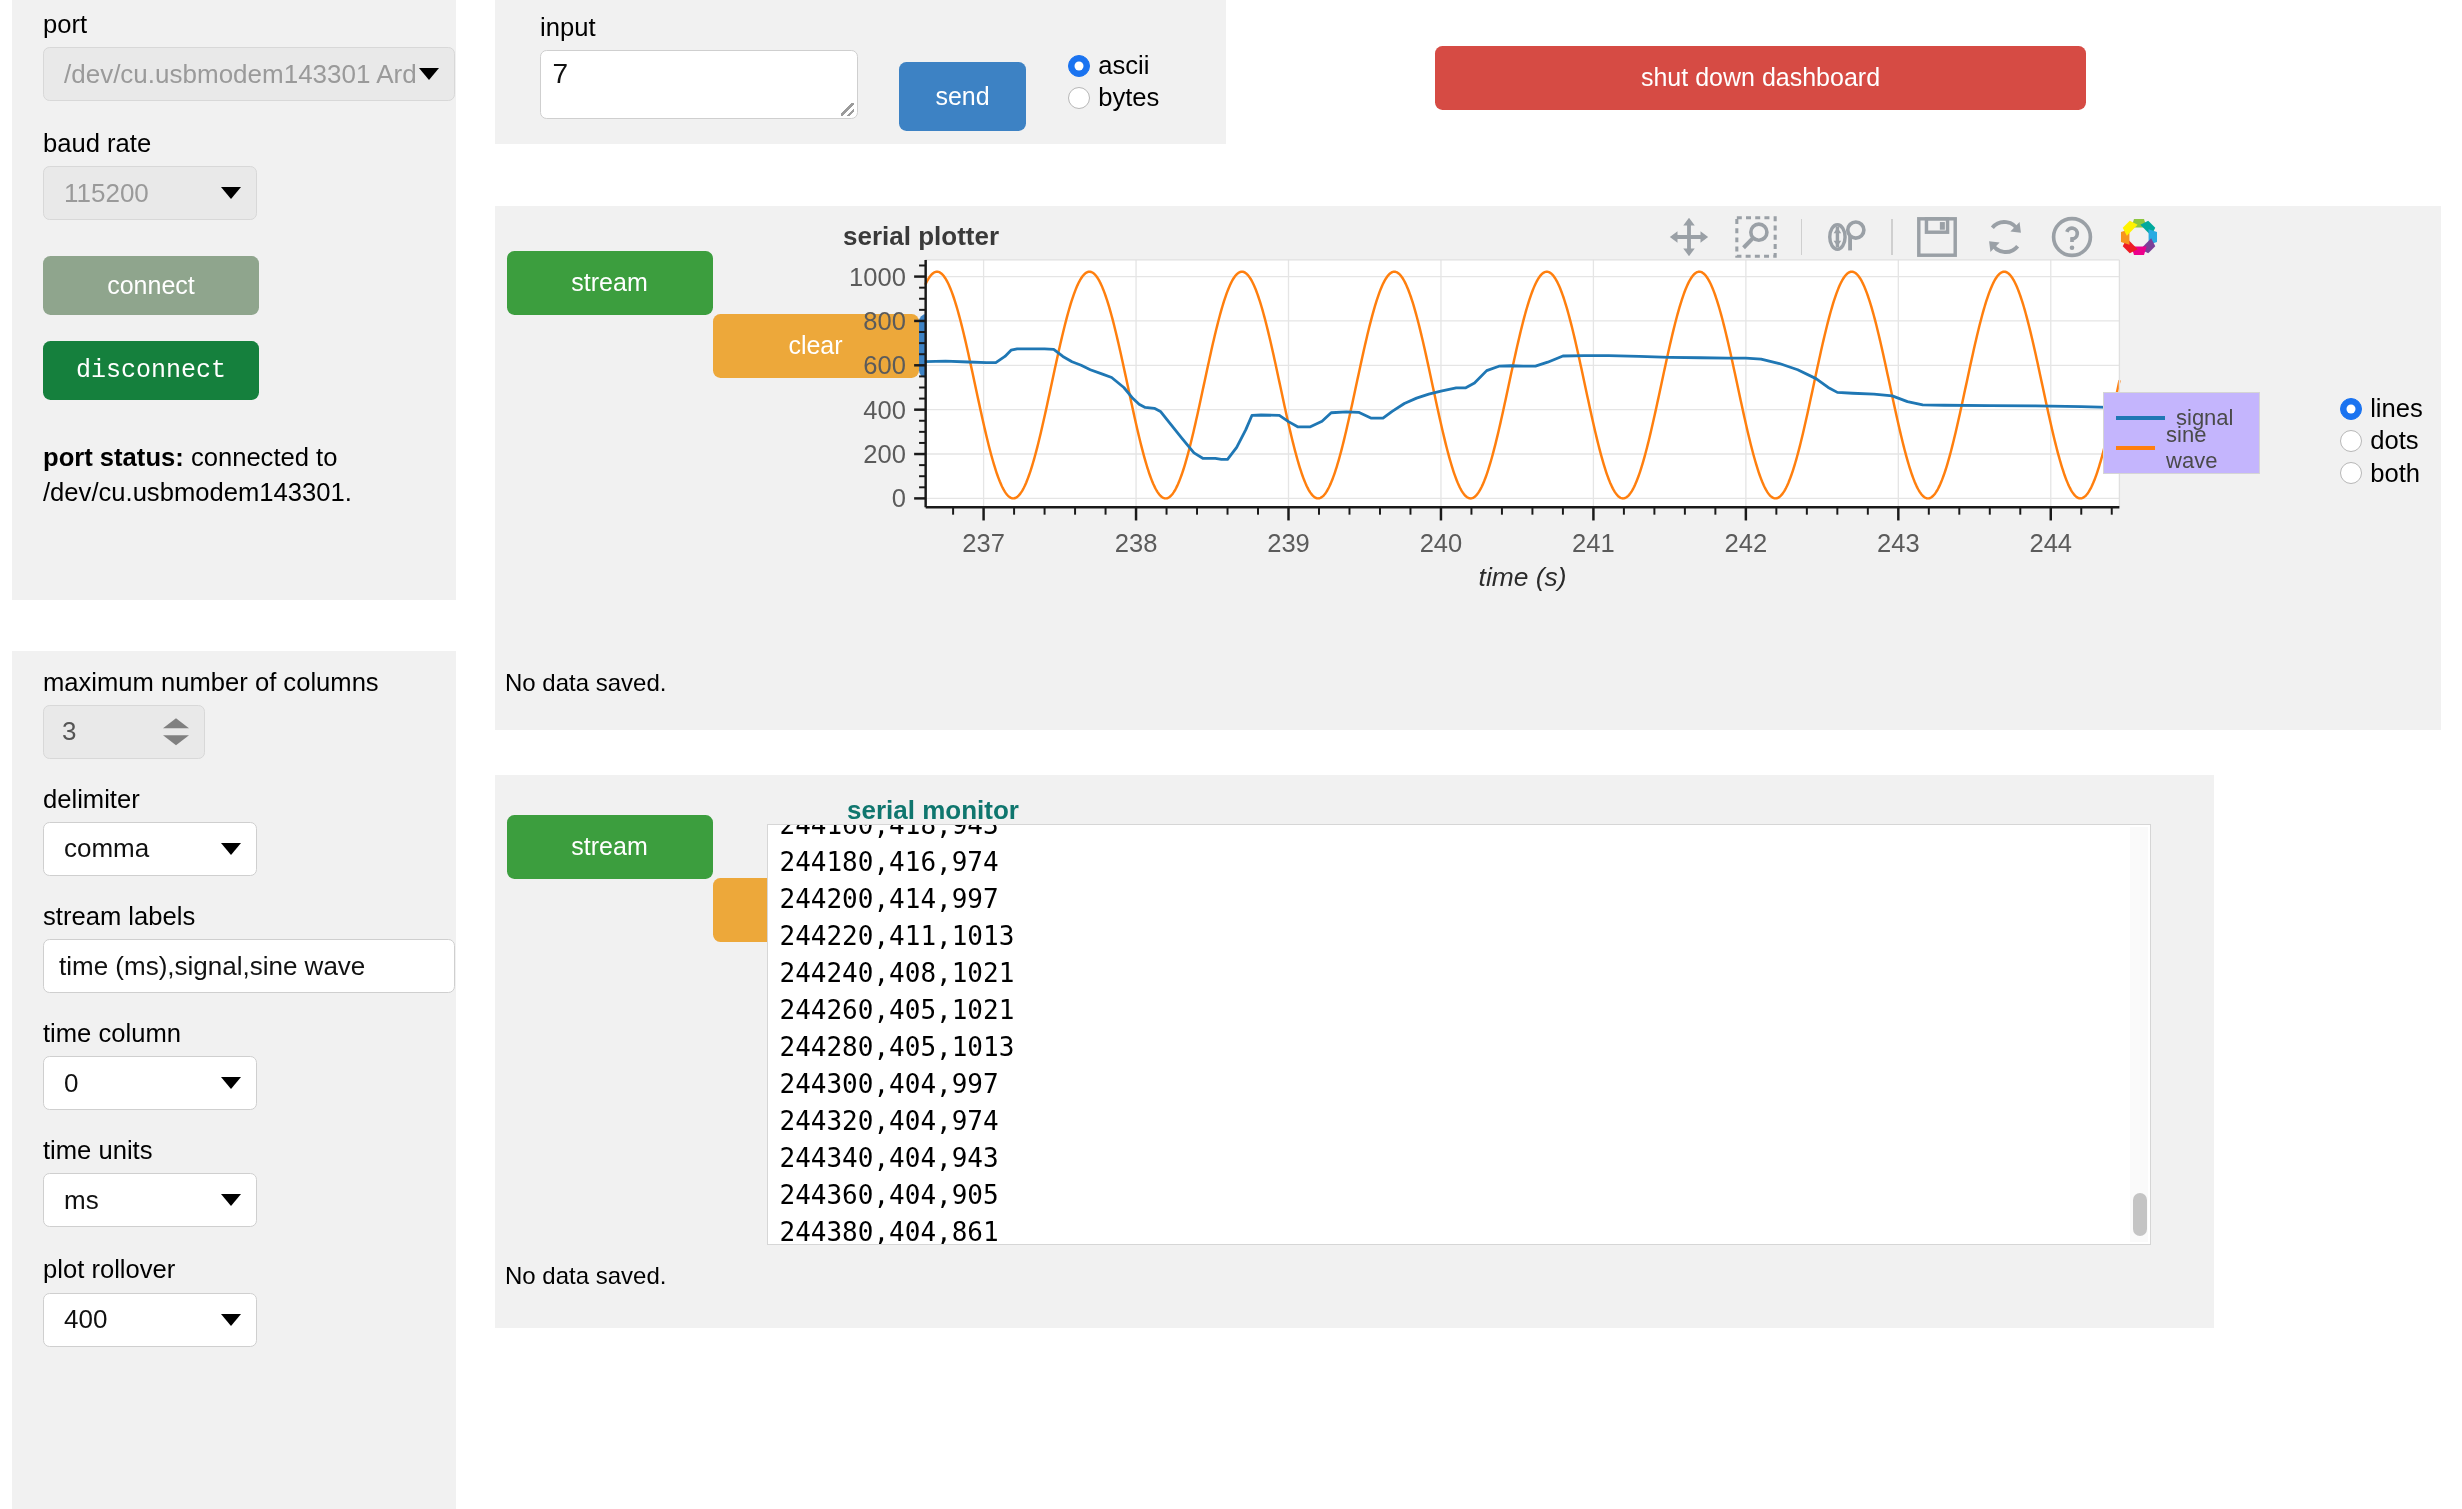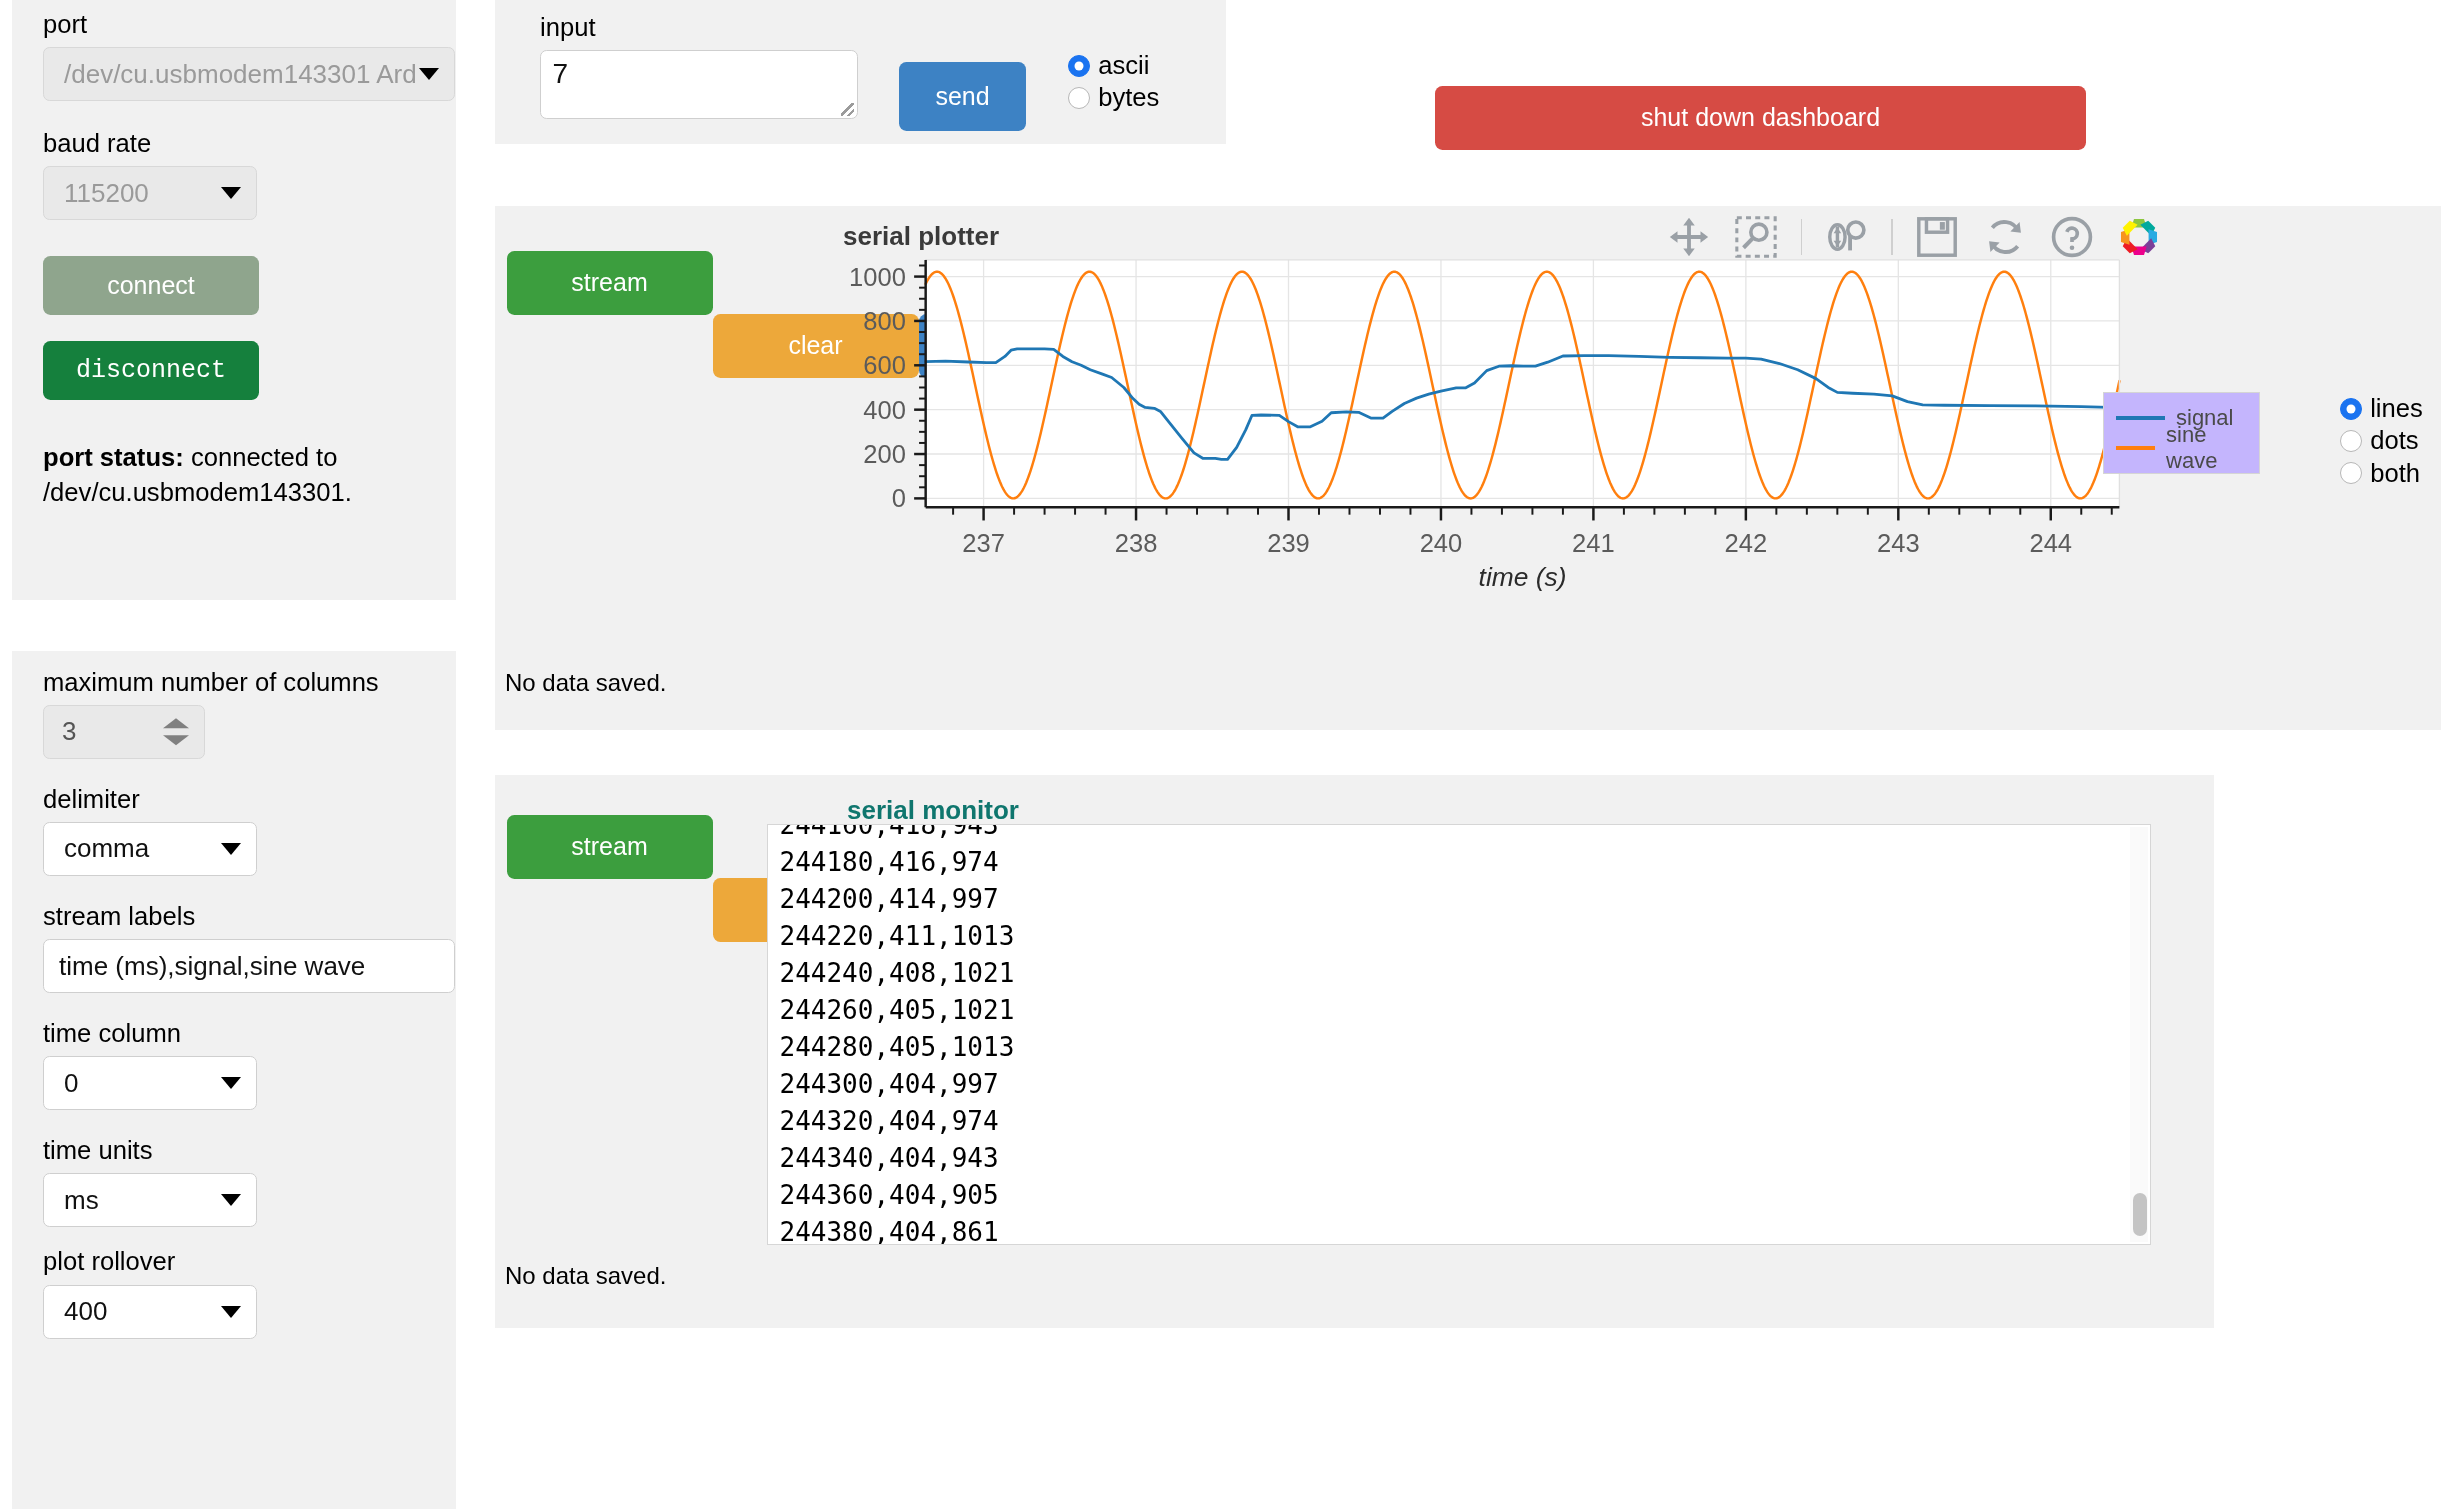--- a/index.html
+++ b/index.html
@@ -65,21 +65,21 @@
     font-size: 25px; font-family: "Liberation Sans", sans-serif;
     cursor: pointer; display: flex; align-items: center; justify-content: center;
     text-align: center; line-height: 1.1;
   }
   .btn-connect    { background: #8fa58d; }
   .btn-disconnect { background: #15803d; font-family: Liberation Mono, monospace; }
   .btn-stream     { background: #3c9e3e; }
   .btn-clear      { background: #eda83a; }
   .btn-save       { background: #3d82c4; }
   .btn-send       { background: #3d82c4; }
-  .btn-shutdown   { background: #d64b44; margin-top: 40px; }
+  .btn-shutdown   { background: #d64b44; }
 
   .status-text { font-size: 25.6px; color: #000; line-height: 1.35; padding-left: 11.5px; }
   .status-text b { font-weight: 700; }
 
   
   #input-card { left: 495px; top: 0px; width: 731px; height: 144px; }
   .input-label { font-size: 25.6px; color: #000; padding-left: 25px; padding-top: 13px; }
   .textarea-box {
     position: relative; border: 0.8px solid #cfcfcf; border-radius: 6.6px; background: #fff;
     width: 318px; height: 69px; margin: 8.2px 0 0 25px;
@@ -230,21 +230,21 @@
     </div>
 
     <div class="field-label" style="margin-top:26px">time units</div>
     <div class="ctrl-wrap">
       <div class="select-box" style="width:214px">
         <span>ms</span>
         <span class="caret"></span>
       </div>
     </div>
 
-    <div class="field-label" style="margin-top:20px">plot rollover</div>
+    <div class="field-label" style="margin-top:28px">plot rollover</div>
     <div class="ctrl-wrap">
       <div class="select-box" style="width:214px">
         <span>400</span>
         <span class="caret"></span>
       </div>
     </div>
   </div>
 
   <div class="panel" id="input-card">
     <div class="input-label">input</div>

